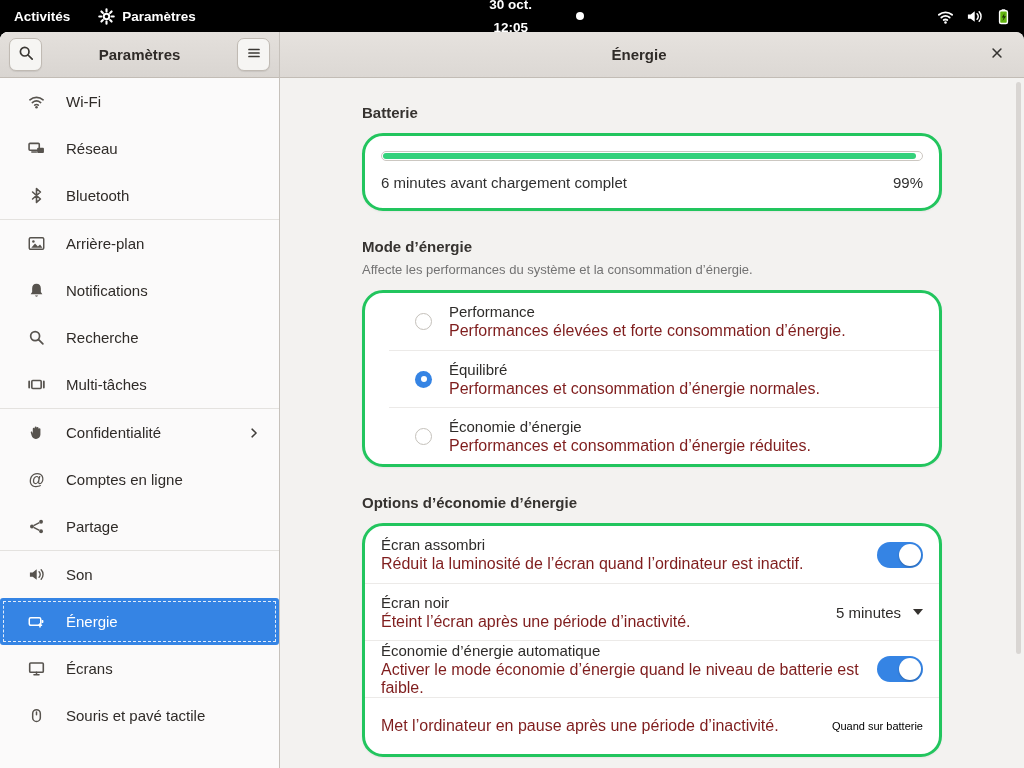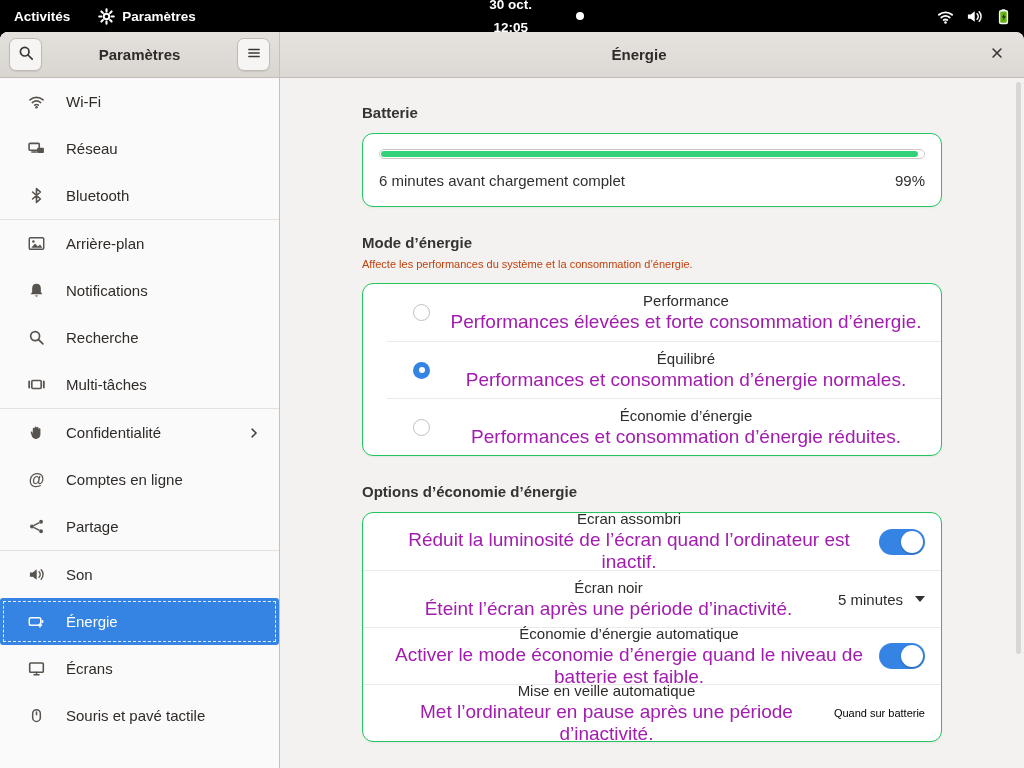--- a/index.html
+++ b/index.html
@@ -56,40 +56,40 @@
     background:linear-gradient(#e6e2de,#dcd8d4); border-bottom:1px solid #c2bcb5;
     display:flex; align-items:center; padding:0 14px; border-radius:0 8px 0 0; }
   .main-title { flex:1; text-align:center; font-weight:700; font-size:15px; color:#2f2b28; }
   .close-btn { width:26px; height:26px; display:flex; align-items:center;
     justify-content:center; border-radius:6px; color:#353331; }
   .close-btn svg { width:14px; height:14px; }
 
   .content { flex:1; overflow:hidden; padding-top:26px; }
   .section { width:580px; margin:0 auto; }
   .section-label { font-size:15px; font-weight:700; color:#363330; margin-bottom:12px; }
-  .section-sub { font-size:11px; color:#c2410c; margin:-5px 0 13px 0; }
+  .section-sub { font-size:13px; color:#737373; margin:-5px 0 13px 0; }
   .mt { margin-top:27px; }
 
-  .card { background:#fff; border:1px solid #22c55e; border-radius:11px;
-    box-shadow:0 1px 2px rgba(0,0,0,.05); overflow:hidden;text-align:center; }
+  .card { background:#fff; border:3px solid #22c55e; border-radius:21px;
+    box-shadow:0 1px 2px rgba(0,0,0,.05); overflow:hidden; }
 
   
   .battery-card { padding:15px 16px 17px 16px; }
   .progress { height:10px; border:1px solid #ccc7c1; border-radius:99px;
     background:#fff; padding:1px; }
   .progress-fill { height:6px; background:#34d17b; border-radius:3px; }
   .battery-row { display:flex; justify-content:space-between; margin-top:13px;
     font-size:15px; color:#303030; }
 
   
   .row { height:57px; display:flex; align-items:center; padding:0 16px; }
   .row + .row { border-top:1px solid #eceae8; }
   .row-text { display:flex; flex-direction:column; gap:2px; flex:1; min-width:0; }
   .row-title { font-size:15px; color:#2e2c2a; }
-  .row-desc { font-size:19px; color:#a21caf; }
+  .row-desc { font-size:16px; color:#7f1d1d; }
 
   .radio-row { padding-left:26px; gap:17px;margin-left:24px; }
   .radio { width:17px; height:17px; border-radius:50%; border:1.5px solid #c4c0ba;
     background:#fff; flex:0 0 17px; position:relative; }
   .radio.checked { border:none; background:#3584e4; }
   .radio.checked::after { content:""; position:absolute; left:5.5px; top:5.5px;
     width:6px; height:6px; border-radius:50%; background:#fff; }
 
   .switch { width:46px; height:26px; border-radius:13px; background:#d5d0ca;
     position:relative; flex:0 0 46px; }
@@ -399,21 +399,20 @@
             <span class="row-text">
               <span class="row-title">Économie d’énergie automatique</span>
               <span class="row-desc">Activer le mode économie d’énergie quand le niveau de batterie est faible.</span>
             </span>
             <span class="switch on">
                 <span class="knob"></span>
               </span>
           </div>
           <div class="row">
             <span class="row-text">
-              <span class="row-title">Mise en veille automatique</span>
               <span class="row-desc">Met l’ordinateur en pause après une période d’inactivité.</span>
             </span>
             <span class="row-value">Quand sur batterie</span>
           </div>
         </div>
       </div>
 
     </div>
     <div class="scroll-thumb"></div>
   </div>

